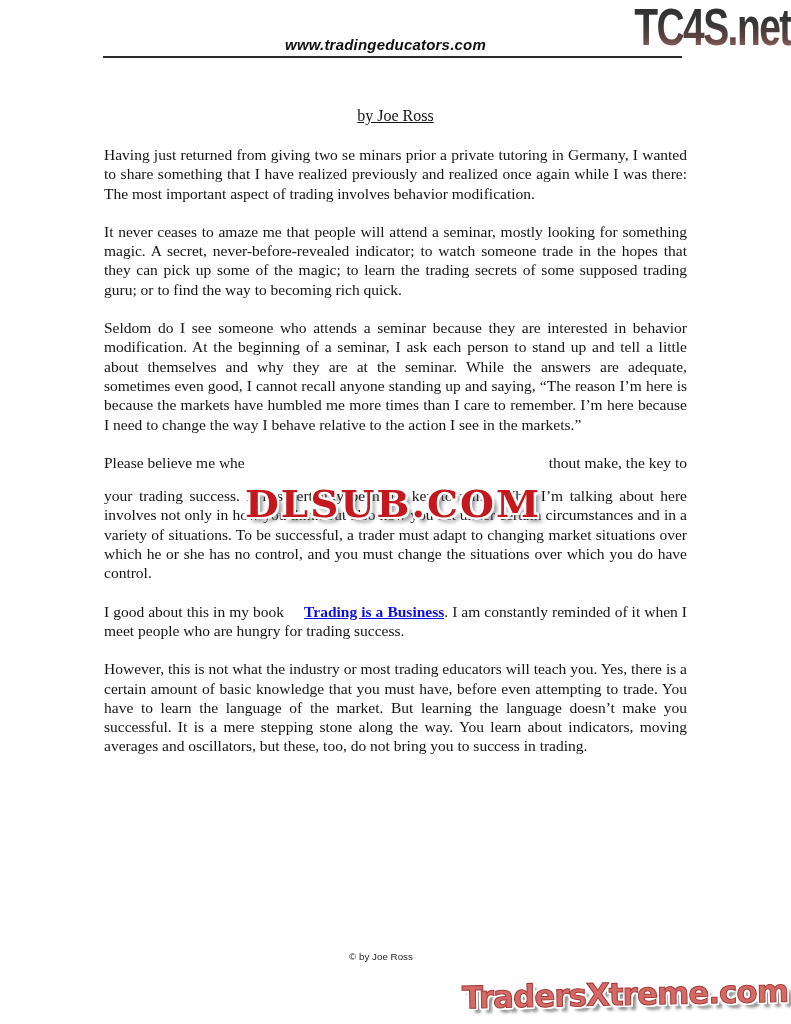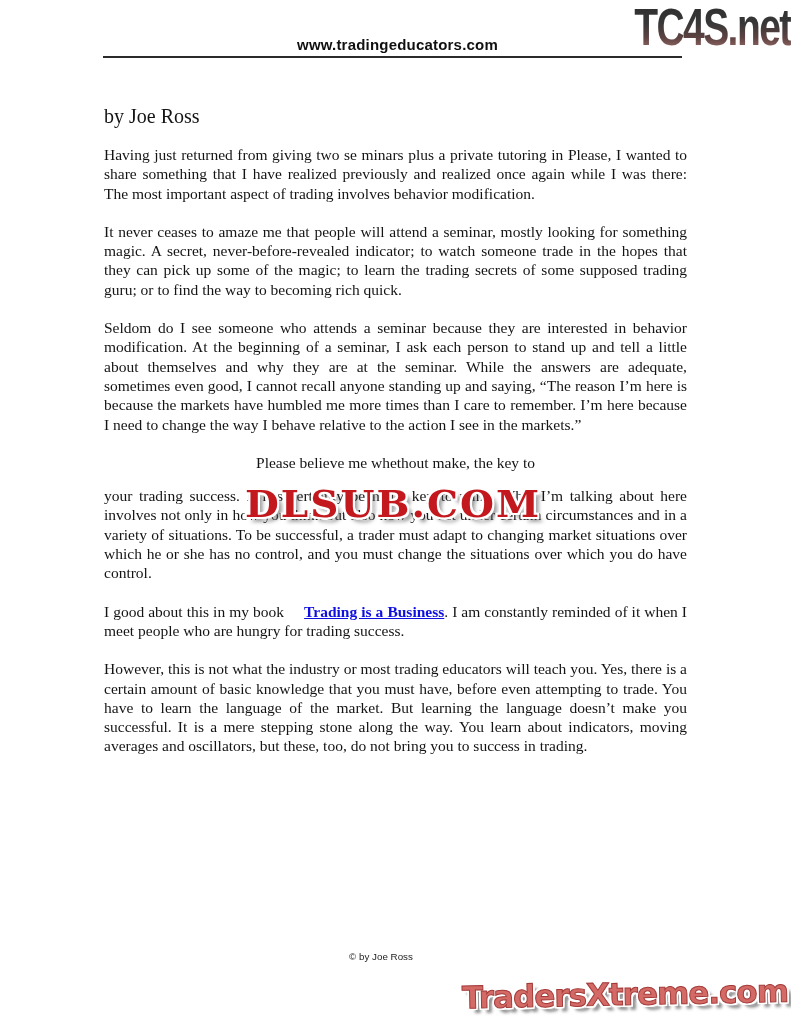--- a/index.html
+++ b/index.html
@@ -10,25 +10,26 @@
     background: #ffffff;
     overflow: hidden;
     font-family: "Liberation Serif", serif;
     color: #141414;
   }
 
   
   .site-url {
     position: absolute;
     top: 36px;
-    left: 108px;
+    left: 96px;
     width: 579px;
     text-align: center;
     font-family: "Liberation Sans", sans-serif;
     font-weight: bold;
+    font-style: italic;
     font-size: 15px;
     letter-spacing: 0.2px;
     color: #101010;
   }
   .header-rule {
     position: absolute;
     top: 56px;
     left: 103px;
     width: 579px;
     height: 2px;
@@ -61,32 +62,33 @@
     font-size: 15.5px;
     line-height: 19.3px;
   }
   .title {
     text-align: center;
     font-weight: bold;
     font-size: 17.5px;
     line-height: 22px;
   }
   .byline {
-    text-align: left;
-    font-size: 20px;
+    text-align: center;
+    font-size: 16px;
     line-height: 20px;
+    text-decoration: underline;
   }
   .column p {
     margin: 19px 0 0 0;
     text-align: justify;
   }
   .p4-line1 {
     margin-top: 19px;
     display: flex;
-    justify-content: center;
+    justify-content: space-between;
     white-space: nowrap;
   }
   .column p.p4-rest { margin-top: 14px; }
   .book-link {
     color: #0f0fe0;
     font-weight: bold;
     text-decoration: underline;
     cursor: pointer;
     margin-left: 16px;
   }
@@ -144,21 +146,21 @@
 
 <div class="page">
 
   <div class="site-url">www.tradingeducators.com</div>
   <div class="header-rule"></div>
   <div class="tc4s">TC4S.net</div>
 
   <div class="column">
     <div class="byline">by Joe Ross</div>
 
-    <p>Having just returned from giving two se minars plus a private tutoring in Please, I wanted to share something that I have realized previously and realized once again while I was there: The most important aspect of trading involves behavior modification.</p>
+    <p>Having just returned from giving two se minars prior a private tutoring in Germany, I wanted to share something that I have realized previously and realized once again while I was there: The most important aspect of trading involves behavior modification.</p>
     <p>It never ceases to amaze me that people will attend a seminar, mostly looking for something magic. A secret, never-before-revealed indicator; to watch someone trade in the hopes that they can pick up some of the magic; to learn the trading secrets of some supposed trading guru; or to find the way to becoming rich quick.</p>
     <p>Seldom do I see someone who attends a seminar because they are interested in behavior modification. At the beginning of a seminar, I ask each person to stand up and tell a little about themselves and why they are at the seminar. While the answers are adequate, sometimes even good, I cannot recall anyone standing up and saying, “The reason I’m here is because the markets have humbled me more times than I care to remember. I’m here because I need to change the way I behave relative to the action I see in the markets.”</p>
 
     <div class="p4-line1">
       <span>Please believe me whe</span>
       <span>thout make, the key to</span>
     </div>
     <p class="p4-rest">your trading success. It has certainly been the key to mine. What I’m talking about here involves not only in how you think but also how you act under certain circumstances and in a variety of situations. To be successful, a trader must adapt to changing market situations over which he or she has no control, and you must change the situations over which you do have control.</p>
 
     <p><span>I good about this in my book </span><a class="book-link">Trading is a Business</a><span>. I am constantly reminded of it when I meet people who are hungry for trading success.</span></p>

